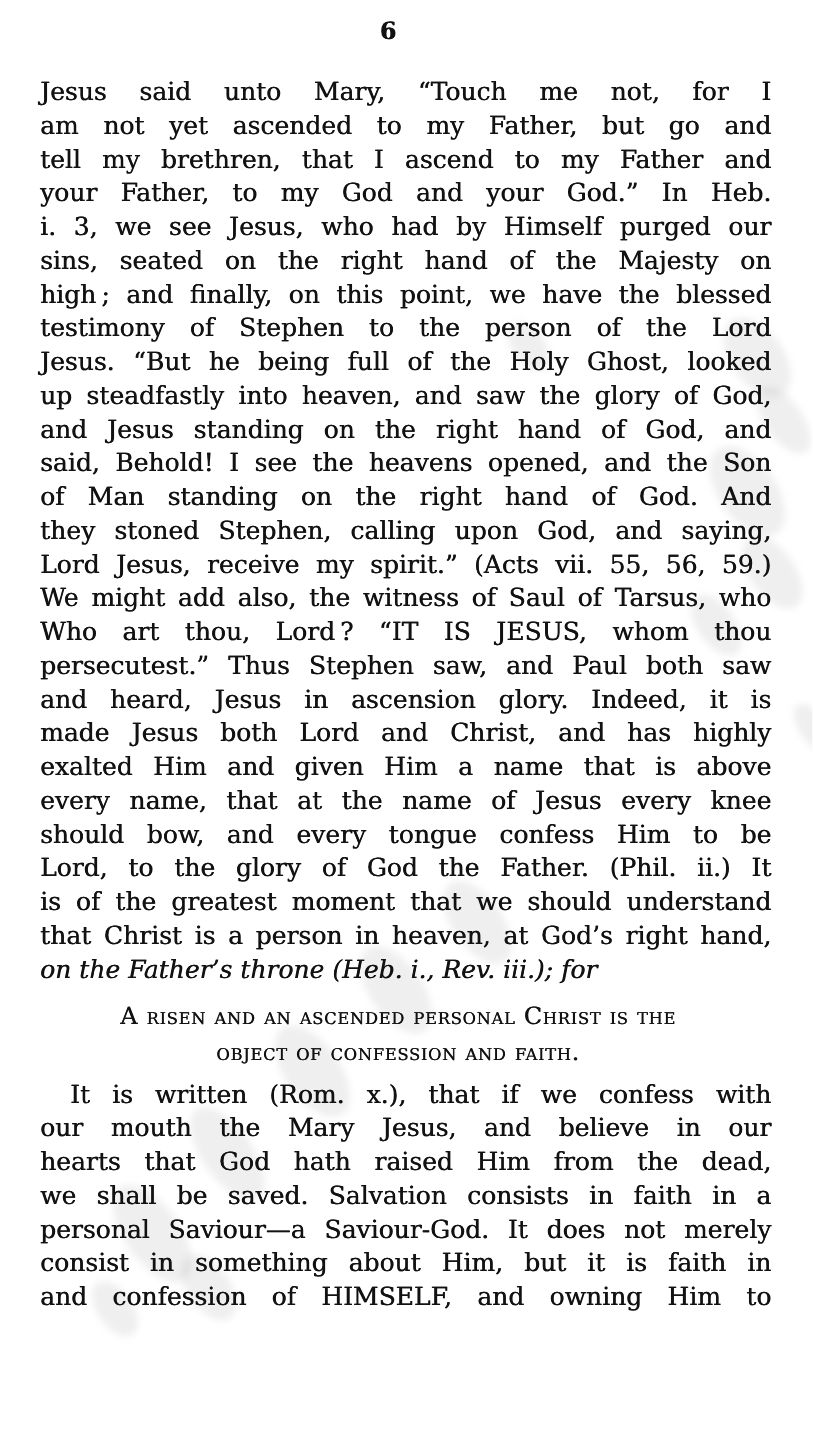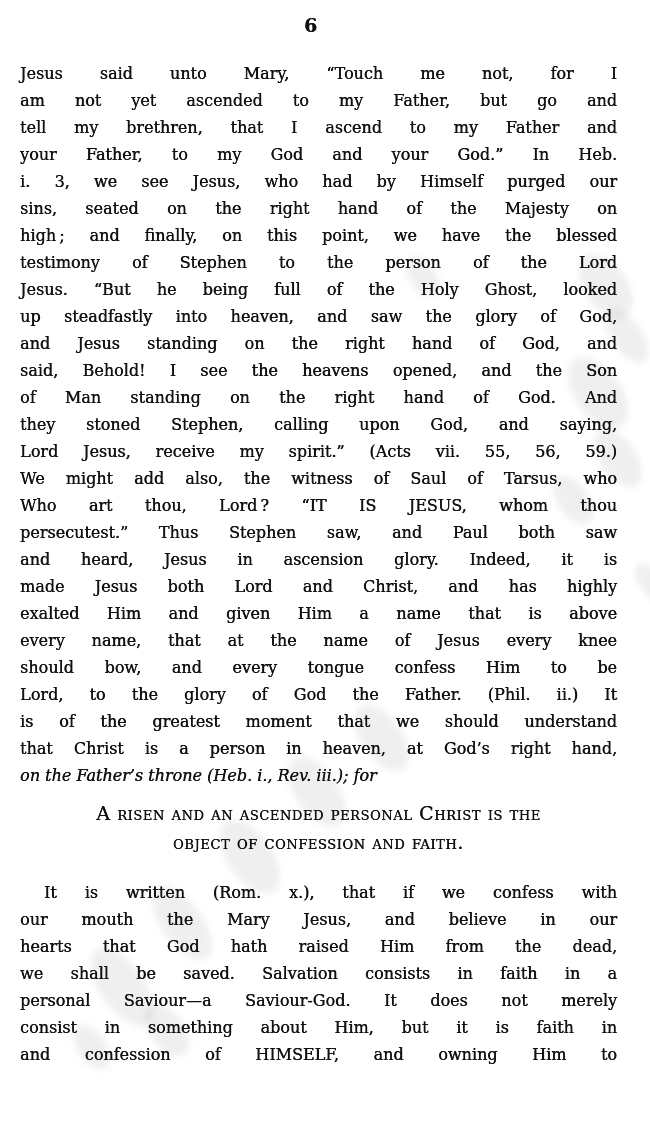--- a/index.html
+++ b/index.html
@@ -27,33 +27,34 @@
     letter-spacing: 1px;
     text-shadow: 0.3px 0 0 currentColor;
   }
   .text-block {
     position: absolute;
     top: 60px;
     left: 20px;
     right: 33px;
   }
   .line {
-    font-size: 16px;
+    font-size: 20px;
     line-height: 27px;
     text-align: justify;
     text-align-last: justify;
     text-shadow: 0.35px 0 0 currentColor;
     white-space: normal;
+    margin-left: 12px;
   }
   .line.endline { text-align-last: left; font-style: italic; }
   .line.indent { text-indent: 24px; }
   .it { }
   .heading {
     margin-top: 10px;
-    margin-bottom: 22px;
+    margin-bottom: 5px;
     text-align: center;
     font-variant: small-caps;
     font-size: 19px;
     line-height: 29px;
     letter-spacing: 0.6px;
     text-shadow: 0.3px 0 0 currentColor;
   }
   
   .wm {
     position: absolute;

